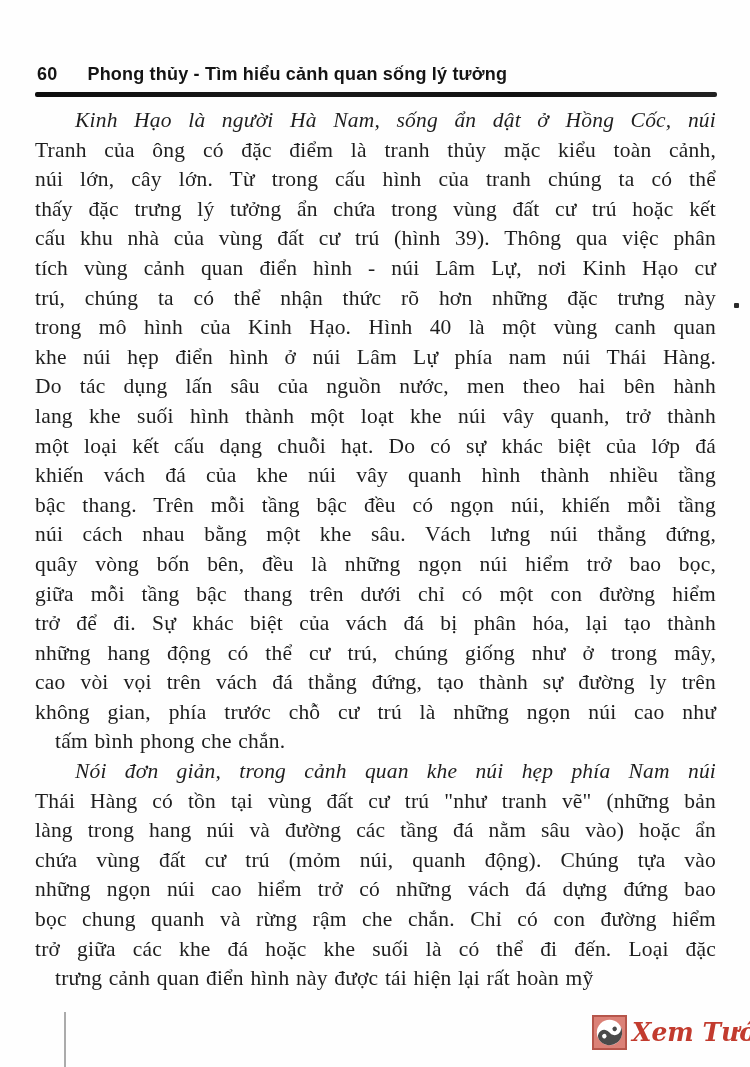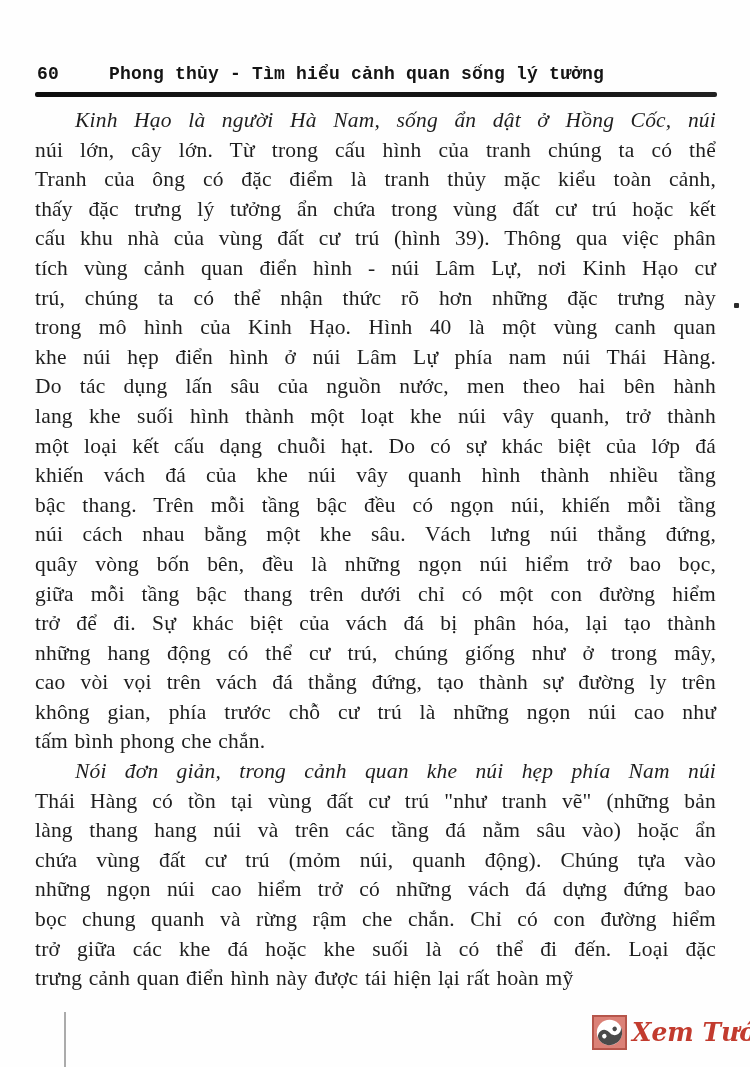--- a/index.html
+++ b/index.html
@@ -9,28 +9,27 @@
     position: relative;
     overflow: hidden;
     font-family: "Liberation Serif", serif;
   }
   .page { position: absolute; inset: 0; }
 
   
   .header {
     position: absolute;
     left: 37px; top: 64px; width: 680px;
-    font-family: Liberation Mono, monospace;
+    font-family: Liberation Sans, sans-serif;
     font-weight: bold;
     font-size: 18px;
     color: #141414;
     letter-spacing: 0.2px;
     display: flex;
     align-items: baseline;
-    gap: 20px;
   }
   .page-number { margin-right: 30px; }
   .header-rule {
     position: absolute;
     left: 35px; top: 92px; width: 682px; height: 5px;
     background: linear-gradient(90deg, #0d0d0d 0%, #1a1a1a 40%, #111 70%, #222 100%);
     border-radius: 2px;
   }
 
   
@@ -43,21 +42,21 @@
     letter-spacing: 0.2px;
     word-spacing: 1px;
   }
   .para { margin: 0; }
   .tline {
     text-align: justify;
     text-align-last: justify;
     white-space: normal;
   }
   .tline.first { text-indent: 40px; font-style: italic; }
-  .tline.last { text-align-last: left; }
+  .tline.last { text-align-last: left; margin-left: 20px; }
 
   
   .watermark {
     position: absolute;
     left: 592px; top: 1015px;
     display: flex;
     align-items: center;
   }
   .yinyang { display: block; }
   .wm-text {
@@ -91,22 +90,22 @@
   <div class="header">
     <span class="page-number">60</span>
     <span class="running-title">Phong thủy - Tìm hiểu cảnh quan sống lý tưởng</span>
   </div>
 
   <div class="header-rule"></div>
 
   <div class="body-text">
     <div class="para">
         <div class="tline first">Kinh Hạo là người Hà Nam, sống ẩn dật ở Hồng Cốc, núi</div>
+        <div class="tline">Tranh của ông có đặc điểm là tranh thủy mặc kiểu toàn cảnh,</div>
         <div class="tline">núi lớn, cây lớn. Từ trong cấu hình của tranh chúng ta có thể</div>
-        <div class="tline">Tranh của ông có đặc điểm là tranh thủy mặc kiểu toàn cảnh,</div>
         <div class="tline">thấy đặc trưng lý tưởng ẩn chứa trong vùng đất cư trú hoặc kết</div>
         <div class="tline">cấu khu nhà của vùng đất cư trú (hình 39). Thông qua việc phân</div>
         <div class="tline">tích vùng cảnh quan điển hình - núi Lâm Lự, nơi Kinh Hạo cư</div>
         <div class="tline">trú, chúng ta có thể nhận thức rõ hơn những đặc trưng này</div>
         <div class="tline">trong mô hình của Kinh Hạo. Hình 40 là một vùng canh quan</div>
         <div class="tline">khe núi hẹp điển hình ở núi Lâm Lự phía nam núi Thái Hàng.</div>
         <div class="tline">Do tác dụng lấn sâu của nguồn nước, men theo hai bên hành</div>
         <div class="tline">lang khe suối hình thành một loạt khe núi vây quanh, trở thành</div>
         <div class="tline">một loại kết cấu dạng chuỗi hạt. Do có sự khác biệt của lớp đá</div>
         <div class="tline">khiến vách đá của khe núi vây quanh hình thành nhiều tầng</div>
@@ -116,21 +115,21 @@
         <div class="tline">giữa mỗi tầng bậc thang trên dưới chỉ có một con đường hiểm</div>
         <div class="tline">trở để đi. Sự khác biệt của vách đá bị phân hóa, lại tạo thành</div>
         <div class="tline">những hang động có thể cư trú, chúng giống như ở trong mây,</div>
         <div class="tline">cao vòi vọi trên vách đá thẳng đứng, tạo thành sự đường ly trên</div>
         <div class="tline">không gian, phía trước chỗ cư trú là những ngọn núi cao như</div>
         <div class="tline last">tấm bình phong che chắn.</div>
       </div>
     <div class="para">
         <div class="tline first">Nói đơn giản, trong cảnh quan khe núi hẹp phía Nam núi</div>
         <div class="tline">Thái Hàng có tồn tại vùng đất cư trú "như tranh vẽ" (những bản</div>
-        <div class="tline">làng thang hang núi và trên các tầng đá nằm sâu vào) hoặc ẩn</div>
+        <div class="tline">làng trong hang núi và đường các tầng đá nằm sâu vào) hoặc ẩn</div>
         <div class="tline">chứa vùng đất cư trú (mỏm núi, quanh động). Chúng tựa vào</div>
         <div class="tline">những ngọn núi cao hiểm trở có những vách đá dựng đứng bao</div>
         <div class="tline">bọc chung quanh và rừng rậm che chắn. Chỉ có con đường hiểm</div>
         <div class="tline">trở giữa các khe đá hoặc khe suối là có thể đi đến. Loại đặc</div>
         <div class="tline last">trưng cảnh quan điển hình này được tái hiện lại rất hoàn mỹ</div>
       </div>
   </div>
 
   <div class="watermark">
     <svg class="yinyang" width="35" height="35" viewBox="0 0 36 36">

